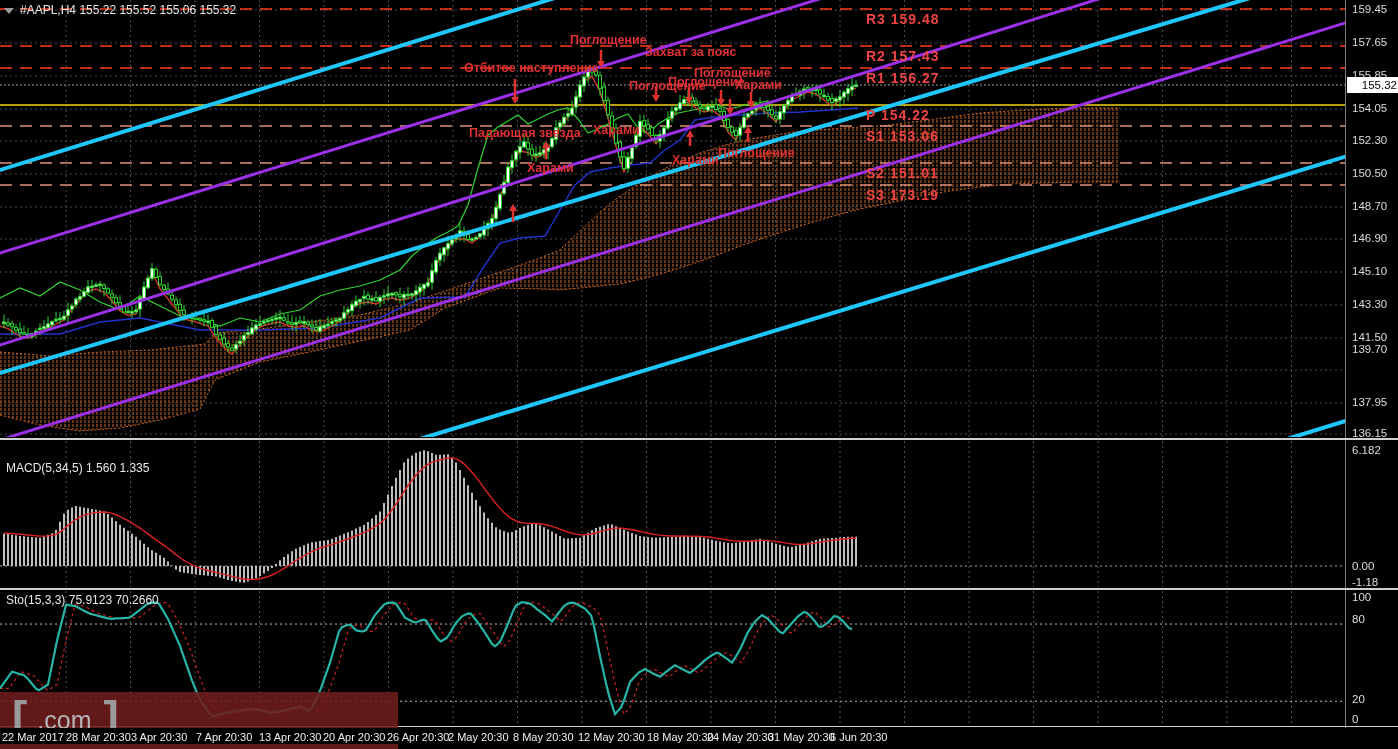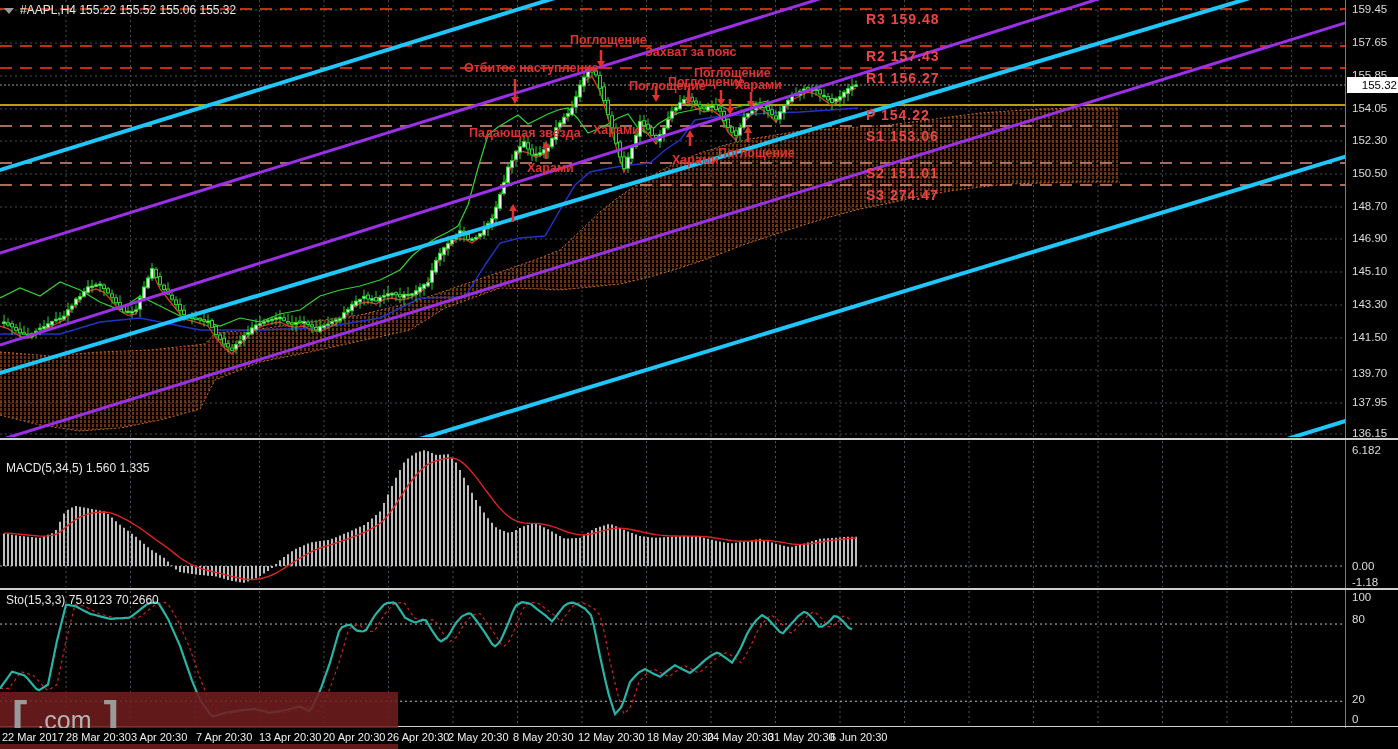--- a/index.html
+++ b/index.html
@@ -817,38 +817,38 @@
       <div class="pricelbl" style="top: 36px;">157.65</div>
       <div class="pricelbl" style="top: 69px;">155.85</div>
       <div class="pricelbl" style="top: 102px;">154.05</div>
       <div class="pricelbl" style="top: 134px;">152.30</div>
       <div class="pricelbl" style="top: 167px;">150.50</div>
       <div class="pricelbl" style="top: 200px;">148.70</div>
       <div class="pricelbl" style="top: 232px;">146.90</div>
       <div class="pricelbl" style="top: 265px;">145.10</div>
       <div class="pricelbl" style="top: 298px;">143.30</div>
       <div class="pricelbl" style="top: 331px;">141.50</div>
-      <div class="pricelbl" style="top: 367px;">139.70</div>
+      <div class="pricelbl" style="top: 343px;">139.70</div>
       <div class="pricelbl" style="top: 396px;">137.95</div>
       <div class="pricelbl" style="top: 427px;">136.15</div>
       <div class="curprice" style="top: 77px; text-align: right;">155.32</div>
       <div class="pricelbl" style="top: 444px; text-align: center;">6.182</div>
       <div class="pricelbl" style="top: 560px;">0.00</div>
       <div class="pricelbl" style="top: 576px;">-1.18</div>
       <div class="pricelbl" style="top: 591px;">100</div>
       <div class="pricelbl" style="top: 613px;">80</div>
       <div class="pricelbl" style="top: 693px;">20</div>
       <div class="pricelbl" style="top: 713px;">0</div>
       <div class="pivlbl" style="left: 866px; top: 11px;">R3 159.48</div>
       <div class="pivlbl" style="left: 866px; top: 48px;">R2 157.43</div>
       <div class="pivlbl" style="left: 866px; top: 70px;">R1 156.27</div>
       <div class="pivlbl" style="left: 866px; top: 107px;">P 154.22</div>
       <div class="pivlbl" style="left: 866px; top: 128px;">S1 153.06</div>
       <div class="pivlbl" style="left: 866px; top: 165px;">S2 151.01</div>
-      <div class="pivlbl" style="left: 866px; top: 187px;">S3 274.47</div>
+      <div class="pivlbl" style="left: 866px; top: 187px;">S3 173.19</div>
       <div class="ann" style="left: 570px; top: 33px;">Поглощение</div>
       <div class="ann" style="left: 645px; top: 45px;">Захват за пояс</div>
       <div class="ann" style="left: 464px; top: 61px;">Отбитое наступление</div>
       <div class="ann" style="left: 469px; top: 86px; margin-top: 40px;">Падающая звезда</div>
       <div class="ann" style="left: 694px; top: 66px;">Поглощение</div>
       <div class="ann" style="left: 668px; top: 75px;">Поглощение</div>
       <div class="ann" style="left: 629px; top: 79px;">Поглощение</div>
       <div class="ann" style="left: 735px; top: 78px;">Харами</div>
       <div class="ann" style="left: 593px; top: 123px;">Харами</div>
       <div class="ann" style="left: 718px; top: 146px;">Поглощение</div>

